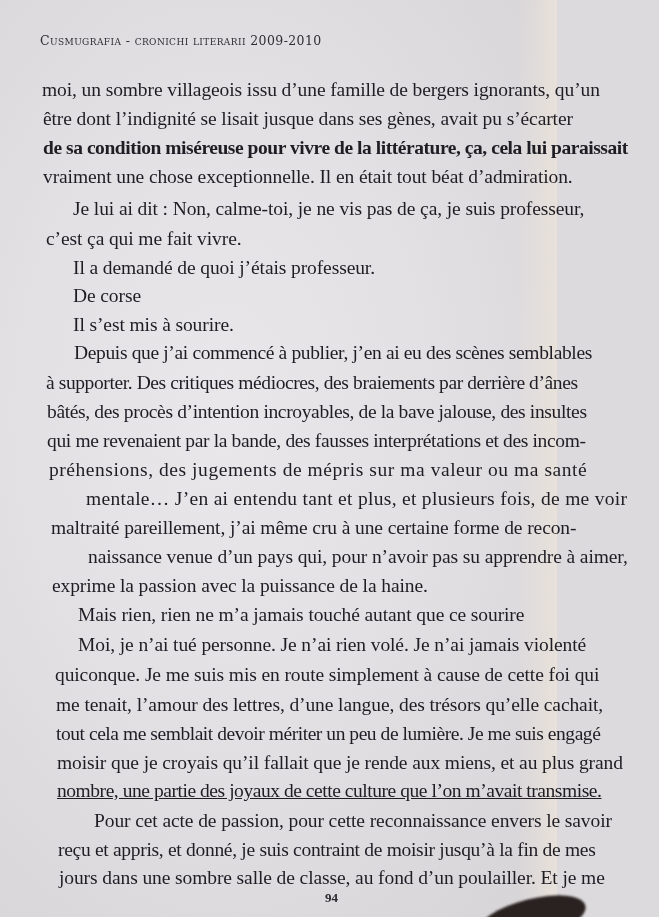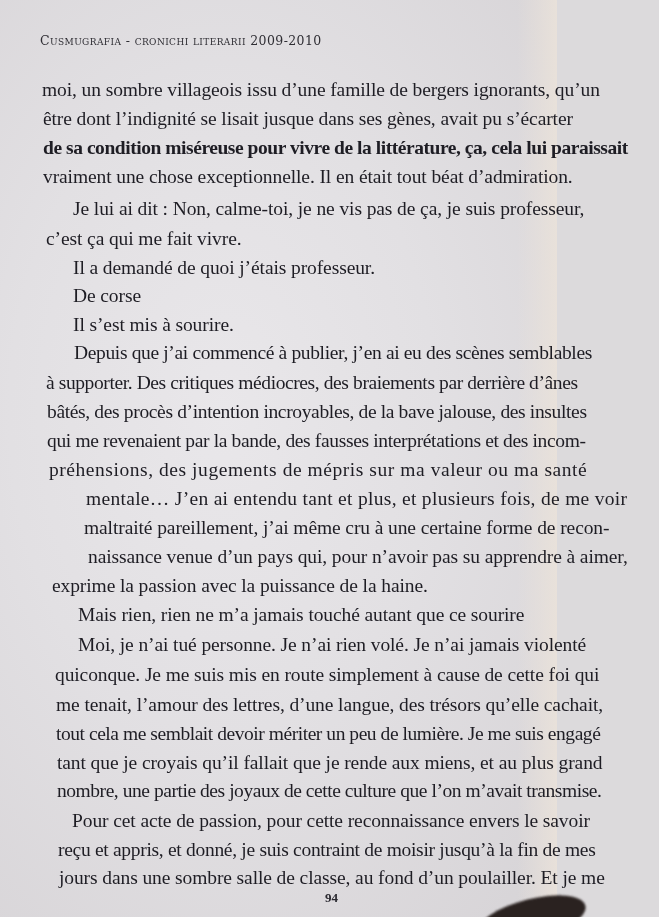--- a/index.html
+++ b/index.html
@@ -91,30 +91,30 @@
     <div class="line" style="left:46px;top:228px;">c’est ça qui me fait vivre.</div>
     <div class="line" style="left:73px;top:257px;">Il a demandé de quoi j’étais professeur.</div>
     <div class="line" style="left:73px;top:285px;">De corse</div>
     <div class="line" style="left:73px;top:314px;">Il s’est mis à sourire.</div>
     <div class="line" style="left:74px;top:342px;letter-spacing:-0.35px;">Depuis que j’ai commencé à publier, j’en ai eu des scènes semblables</div>
     <div class="line" style="left:46px;top:372px;letter-spacing:-0.4px;">à supporter. Des critiques médiocres, des braiements par derrière d’ânes</div>
     <div class="line" style="left:47px;top:401px;letter-spacing:-0.35px;">bâtés, des procès d’intention incroyables, de la bave jalouse, des insultes</div>
     <div class="line" style="left:47px;top:430px;letter-spacing:-0.35px;">qui me revenaient par la bande, des fausses interprétations et des incom-</div>
     <div class="line" style="left:49px;top:459px;letter-spacing:0.55px;">préhensions, des jugements de mépris sur ma valeur ou ma santé</div>
     <div class="line" style="left:50px;top:488px;letter-spacing:0.3px;margin-left:36px;">mentale… J’en ai entendu tant et plus, et plusieurs fois, de me voir</div>
-    <div class="line" style="left:51px;top:517px;margin-left:33px;">maltraité pareillement, j’ai même cru à une certaine forme de recon-</div>
+    <div class="line" style="left:51px;top:517px;">maltraité pareillement, j’ai même cru à une certaine forme de recon-</div>
     <div class="line" style="left:51px;top:546px;margin-left:37px;">naissance venue d’un pays qui, pour n’avoir pas su apprendre à aimer,</div>
     <div class="line" style="left:52px;top:575px;">exprime la passion avec la puissance de la haine.</div>
 
     <div class="line" style="left:78px;top:604px;">Mais rien, rien ne m’a jamais touché autant que ce sourire</div>
     <div class="line" style="left:78px;top:634px;">Moi, je n’ai tué personne. Je n’ai rien volé. Je n’ai jamais violenté</div>
     <div class="line" style="left:55px;top:664px;">quiconque. Je me suis mis en route simplement à cause de cette foi qui</div>
     <div class="line" style="left:56px;top:694px;">me tenait, l’amour des lettres, d’une langue, des trésors qu’elle cachait,</div>
     <div class="line" style="left:56px;top:723px;letter-spacing:-0.45px;">tout cela me semblait devoir mériter un peu de lumière. Je me suis engagé</div>
-    <div class="line" style="left:57px;top:752px;">tant que je croyais qu’il fallait que je rende aux miens, et au plus grand</div>
-    <div class="line" style="left:57px;top:780px;letter-spacing:-0.45px;">nombre, une partie des joyaux de cette culture que l’on m’avait transmise.</div>
-    <div class="line" style="left:72px;top:810px;">Pour cet acte de passion, pour cette reconnaissance envers le savoir</div>
+    <div class="line" style="left:57px;top:752px;">moisir que je croyais qu’il fallait que je rende aux miens, et au plus grand</div>
+    <div class="line" style="left:57px;top:780px;letter-spacing:-0.45px;text-decoration:underline;">nombre, une partie des joyaux de cette culture que l’on m’avait transmise.</div>
+    <div class="line" style="left:94px;top:810px;">Pour cet acte de passion, pour cette reconnaissance envers le savoir</div>
     <div class="line" style="left:58px;top:839px;letter-spacing:-0.3px;">reçu et appris, et donné, je suis contraint de moisir jusqu’à la fin de mes</div>
     <div class="line" style="left:59px;top:867px;">jours dans une sombre salle de classe, au fond d’un poulailler. Et je me</div>
   </div>
 
   <div class="folio">94</div>
 </div>
 
 </body></html>

